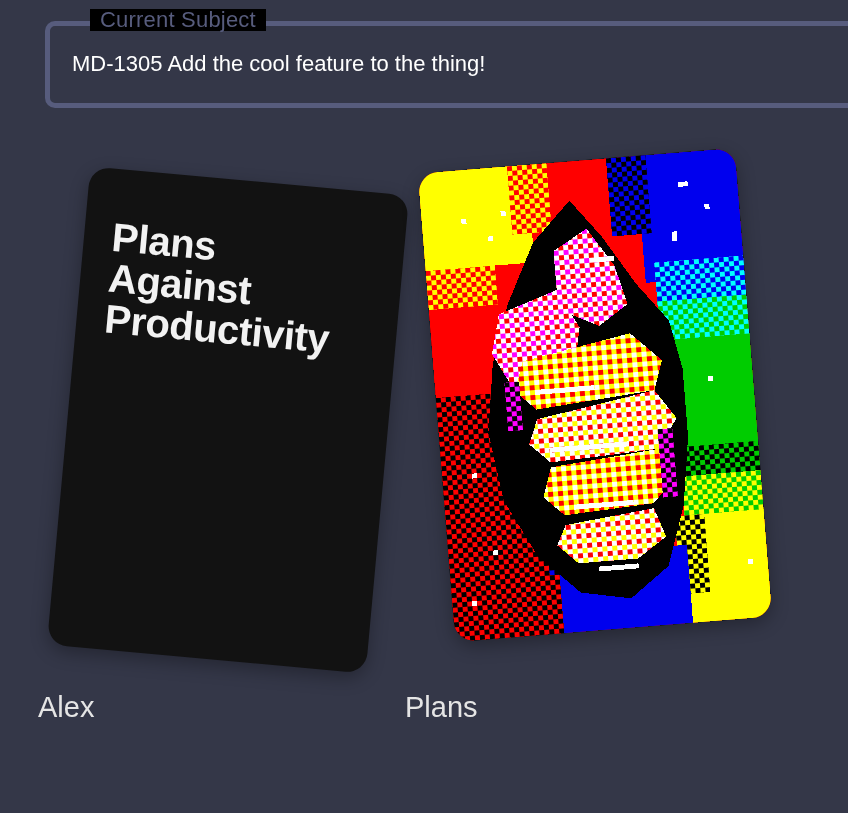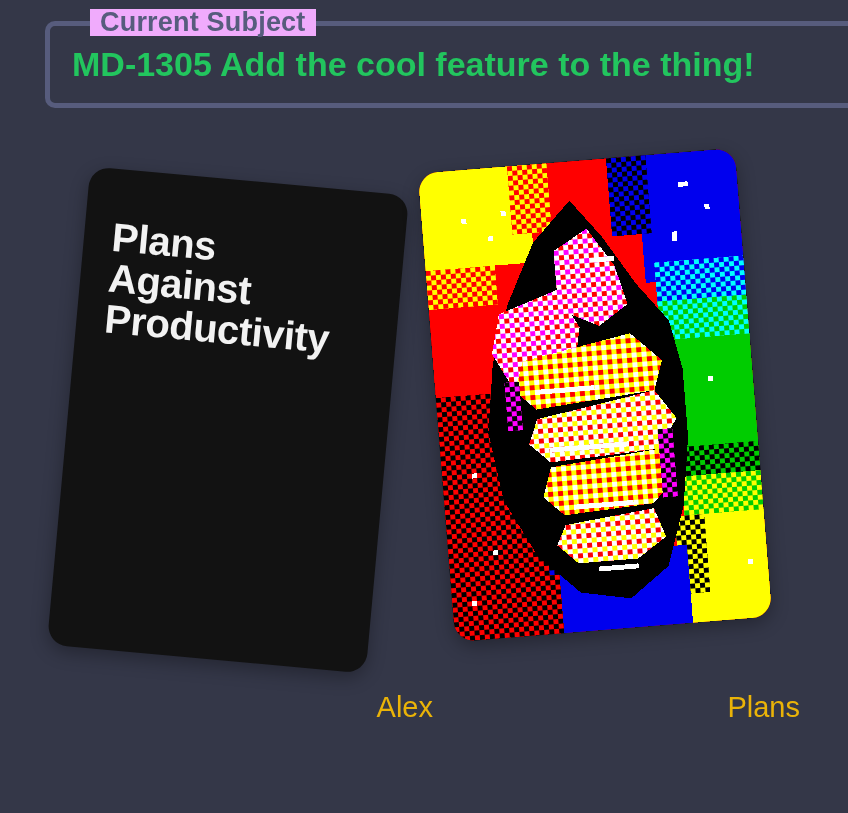--- a/index.html
+++ b/index.html
@@ -27,33 +27,33 @@
     border-radius: 10px;
     padding: 0 22px;
     display: flex;
     align-items: center;
   }
 
   .subject-fieldset > legend {
     position: absolute;
     top: -17px;
     left: 40px;
-    background: #f0abfc;
+    background: #000000;
     padding: 0 10px;
-    font-size: 27px;
-    font-weight: bold;
+    font-size: 22px;
+    font-weight: normal;
     color: #575c7d;
     letter-spacing: 0.2px;
     line-height: 1;
   }
 
   .subject-text {
-    font-size: 34px;
-    color: #22c55e;
-    font-weight: bold;
+    font-size: 22px;
+    color: #ffffff;
+    font-weight: normal;
     white-space: nowrap;
     line-height: 1.1;
   }
 
   
   .cards-row {
     position: absolute;
     left: 0;
     top: 150px;
     width: 848px;
@@ -107,26 +107,26 @@
     line-height: 1.03;
     letter-spacing: -0.5px;
     text-align: left;
     white-space: pre-line;
   }
 
   .card-image { display: block; width: 100%; height: 100%; }
 
   .player-name {
     position: absolute;
-    left: 15px;
+    left: 0;
     top: 540px;
     width: 380px;
-    text-align: right;
+    text-align: left;
     font-size: 29px;
-    color: #eab308;
+    color: #e5e5e5;
     line-height: 1.2;
   }
 </style>
 </head>
 <body>
 
 <fieldset class="subject-fieldset">
   <legend>Current Subject</legend>
   <div class="subject-text">MD-1305 Add the cool feature to the thing!</div>
 </fieldset>

